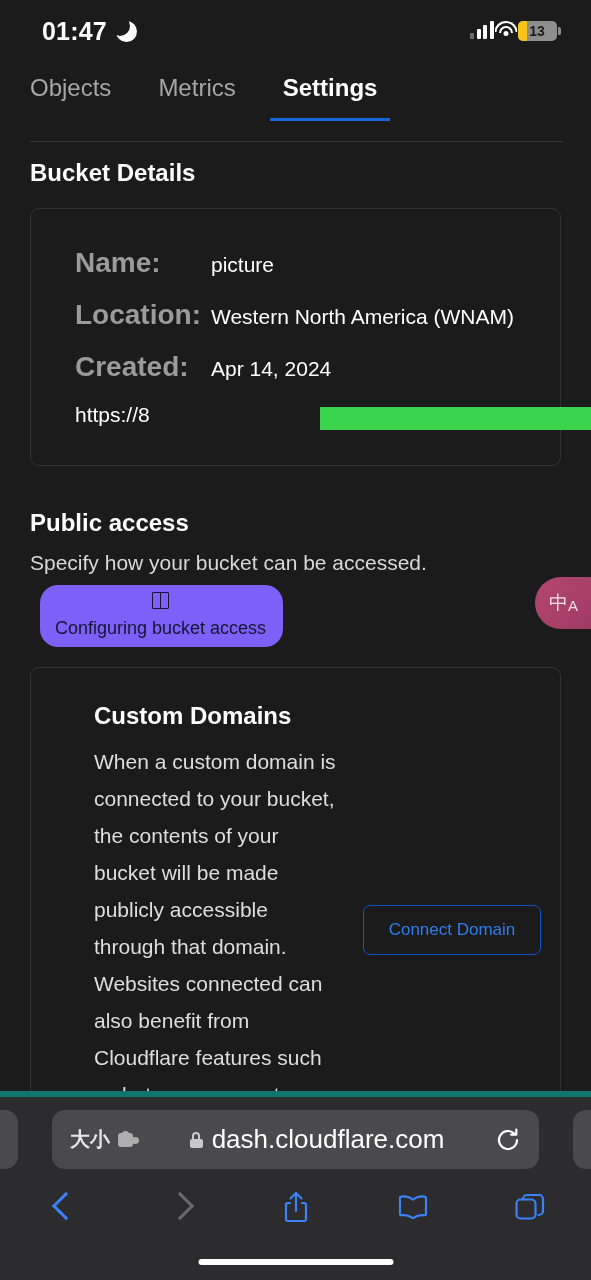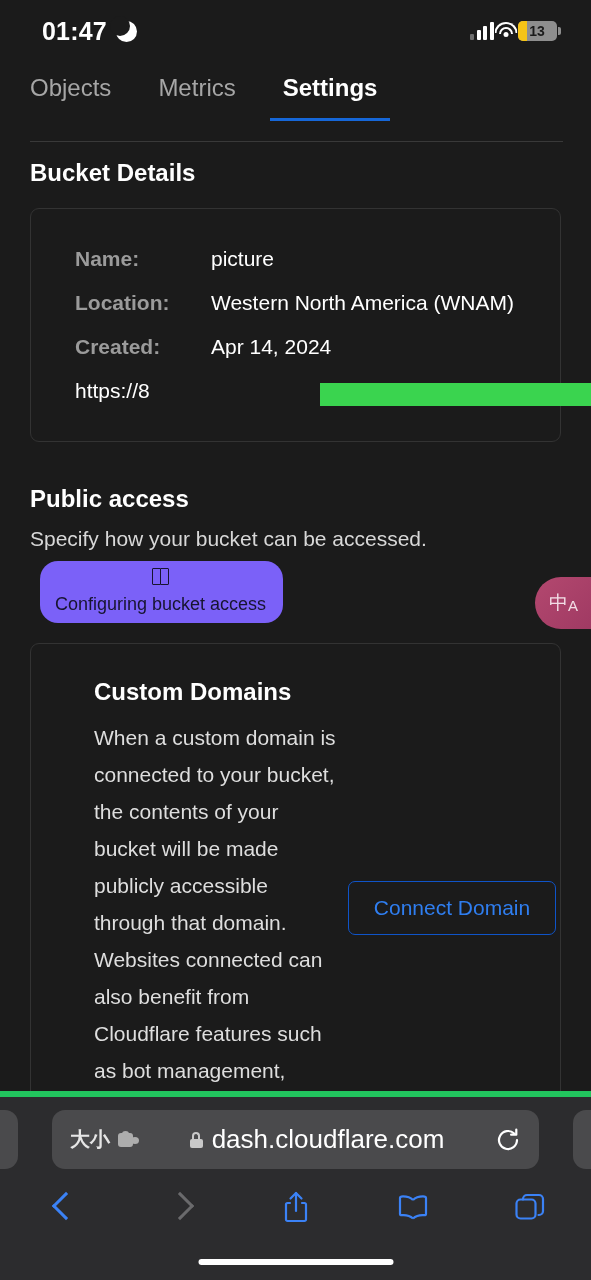--- a/index.html
+++ b/index.html
@@ -2,41 +2,41 @@
 <html><head>
 <meta charset="utf-8">
 <style>
   * { margin:0; padding:0; box-sizing:border-box; }
   html, body {
     width:591px; height:1280px;
     background:#000;
     font-family:"Liberation Sans", sans-serif;
     overflow:hidden;
   }
-  #screen { position:relative; width:591px; height:1280px; background:#22c55e; }
+  #screen { position:relative; width:591px; height:1280px; background:#0f766e; }
 
   
   .statusbar {
     position:absolute; top:0; left:0; width:591px; height:62px;
     background:#1b1b1b;
     display:flex; align-items:center; justify-content:space-between;
     padding:0 30px 0 42px;
   }
   .sb-left { display:flex; align-items:center; gap:9px; }
   .sb-time { color:#fff; font-size:25px; font-weight:bold; letter-spacing:.2px; }
   .moon-icon { width:21px; height:21px; position:relative; display:inline-block; }
   .moon-icon::before {
     content:""; position:absolute; inset:0; border-radius:50%;
     background:#fff;
   }
   .moon-icon::after {
     content:""; position:absolute; left:-6px; top:-5px; width:20px; height:20px;
     border-radius:50%; background:#1b1b1b;
   }
-  .sb-right { display:flex; align-items:center; gap:0; }
+  .sb-right { display:flex; gap:0; }
   
   .cell-icon { display:flex; align-items:flex-end; gap:2.5px; height:18px; }
   .cell-icon i { display:block; width:4px; background:#fff; border-radius:1px; }
   .cell-icon i:nth-child(1){ height:6px; }
   .cell-icon i:nth-child(2){ height:10px; }
   .cell-icon i:nth-child(3){ height:14px; }
   .cell-icon i:nth-child(4){ height:18px; }
   .cell-icon i.dim { background:#6c6c6c; }
   .wifi-icon { width:24px; height:18px; position:relative; }
   .wifi-icon span { position:absolute; left:50%; transform:translateX(-50%);
@@ -70,21 +70,21 @@
 
   .card {
     margin:21px 30px 0 30px;
     border:1px solid #333333; border-radius:9px;
     background:#1b1b1b;
   }
 
   .details { padding:38px 0 38px 0; }
   .drow { display:flex; align-items:baseline; padding:0 0 0 44px; margin-bottom:20px; }
   .drow:last-child { margin-bottom:0; }
-  .dlabel { color:#9b9b9b; font-size:21px; font-weight:bold; width:136px; flex:none; }
+  .dlabel { color:#9b9b9b; font-size:28px; font-weight:bold; width:136px; flex:none; }
   .dvalue { color:#ffffff; font-size:21px; }
   .s3row { position:relative; }
   .redaction {
     position:absolute; left:289px; top:4px; width:310px; height:23px;
     background:#3ad44f;
   }
 
   #public-title { margin-top:43px; }
   .subtext { color:#d8d8d8; font-size:21px; padding:14px 0 0 30px; }
   .pill-wrap { padding:10px 0 0 40px; }
@@ -101,21 +101,21 @@
   .book-pill-icon::before { left:0; }
   .book-pill-icon::after { right:0; }
 
   #domains-card { margin-top:20px; padding:34px 0 0 18px; }
   .cd-title { color:#fff; font-size:24px; font-weight:bold; padding-left:45px; }
   .cd-body { display:flex; align-items:flex-start; padding:0 0 0 45px; }
   .cd-text { width:250px; color:#dedede; font-size:21px; line-height:1.76; padding-top:14px; }
   .cd-btn-col { flex:1; display:flex; justify-content:center; padding-top:175px; }
   .connect-btn {
     border:1px solid #0f54c9; border-radius:7px; background:transparent;
-    color:#2f7ef0; font-size:21px; padding:14px 25px;
+    color:#2f7ef0; font-size:17px; padding:14px 25px;
     font-family:"Liberation Sans", sans-serif; cursor:pointer;
   }
 
   
   .translate-fab {
     position:absolute; right:0; top:521px;
     width:56px; height:52px; border-radius:26px 0 0 26px;
     background:linear-gradient(135deg,#b3486f,#a03a63);
     display:flex; align-items:center; justify-content:center;
     color:#f2dde6; font-size:19px; letter-spacing:-1px;

